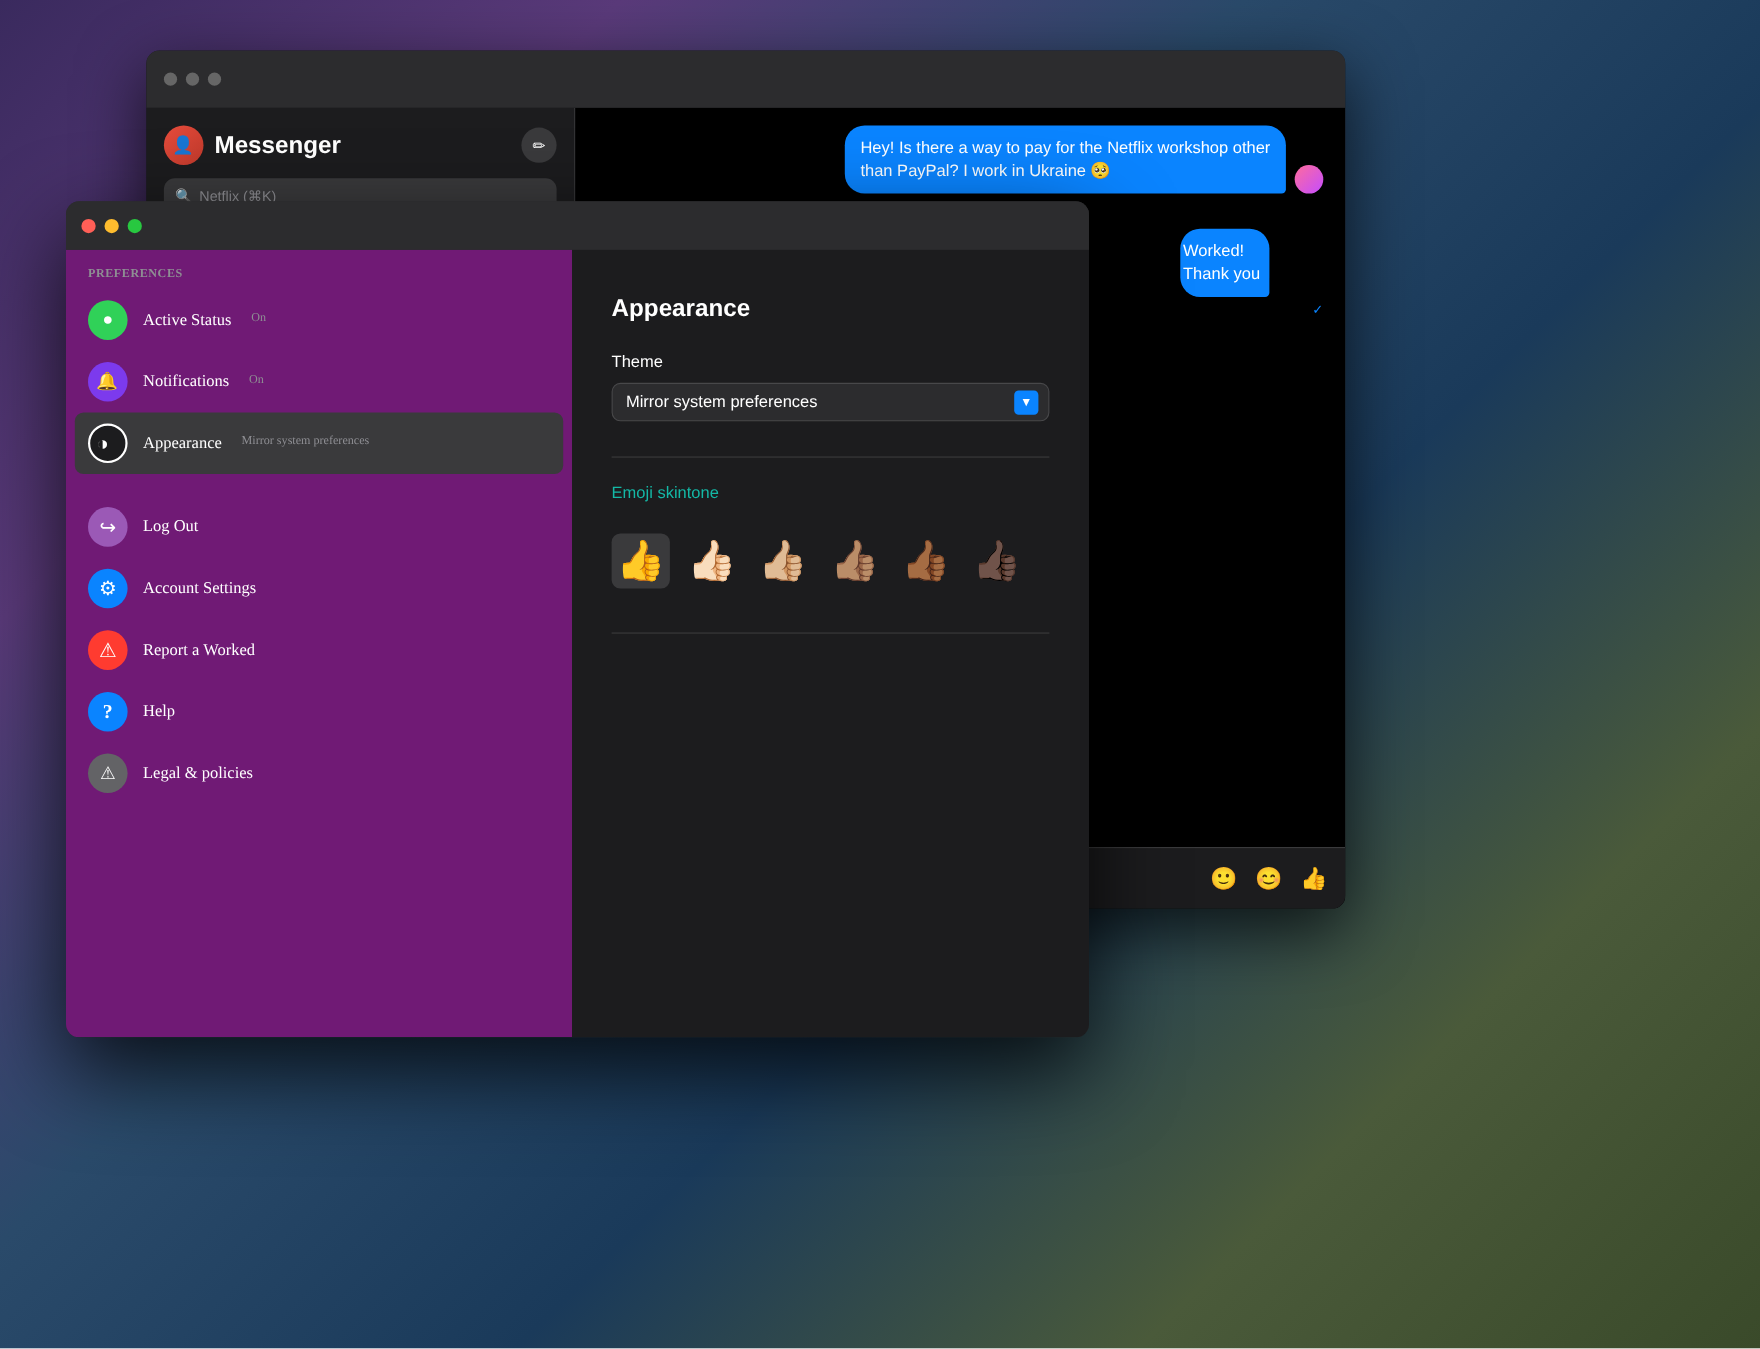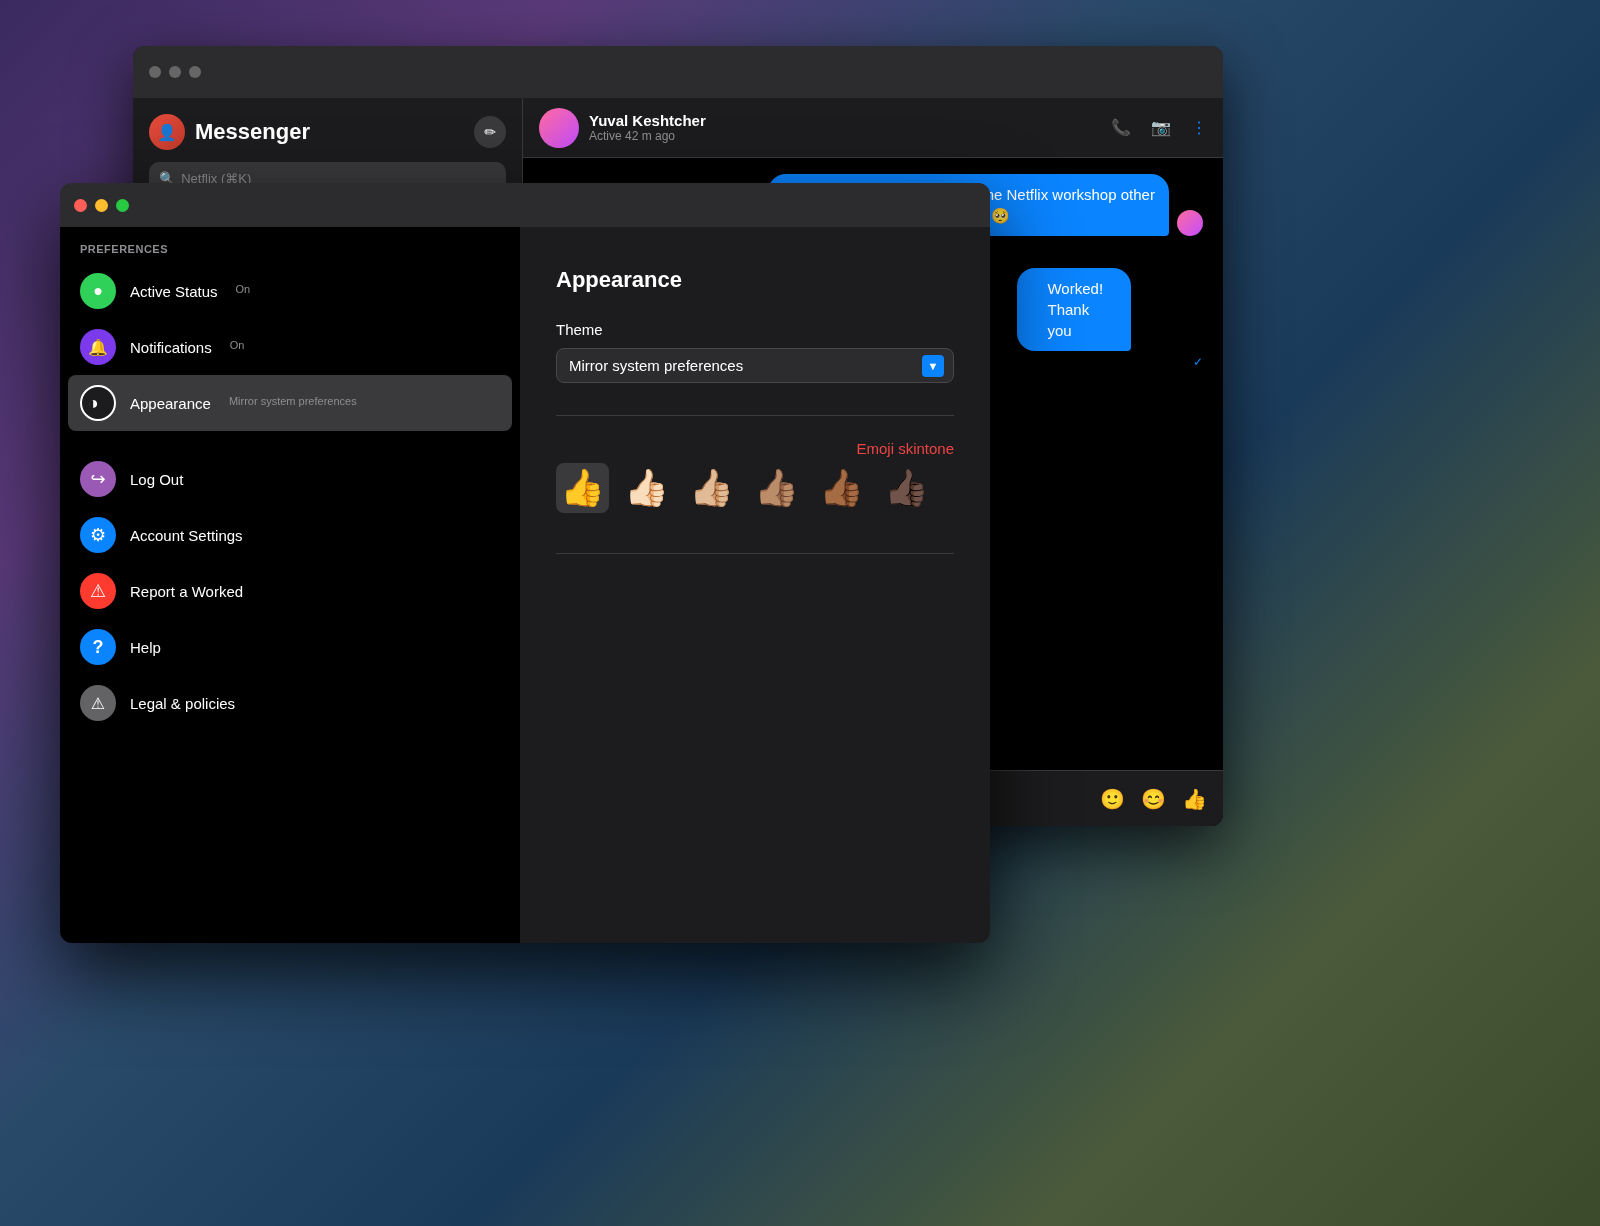--- a/index.html
+++ b/index.html
@@ -156,21 +156,21 @@
       border-radius: 18px 18px 4px 18px;
       max-width: 60%;
       font-size: 15px;
       line-height: 1.4;
     }
 
     .msg-bubble-right-2 {
       align-self: flex-end;
       background: #0a84ff;
       color: #fff;
-      padding: 10px 30px;
+      padding: 10px 2px;
       border-radius: 18px 18px 4px 18px;
       max-width: 60%;
       font-size: 15px;
       line-height: 1.4;
       position: relative;
     }
 
     .check-icon {
       position: absolute;
       bottom: -18px;
@@ -240,23 +240,24 @@
 
     .pref-body {
       display: flex;
       flex: 1;
       overflow: hidden;
     }
 
     
     .pref-sidebar {
       width: 460px;
-      background: #000000;
+      background: #701a75;
       padding: 16px 0;
       flex-shrink: 0;
+      font-family: Liberation Serif, serif;
     }
 
     .pref-section-title {
       color: #8e8e93;
       font-size: 11px;
       font-weight: 600;
       letter-spacing: 0.5px;
       padding: 0 20px 8px;
     }
 
@@ -367,25 +368,24 @@
       pointer-events: none;
     }
 
     .pref-divider {
       height: 1px;
       background: #3a3a3c;
       margin: 24px 0;
     }
 
     .emoji-skintone-title {
-      color: #ef4444;
+      color: #14b8a6;
       font-size: 15px;
       font-weight: 500;
-      margin-bottom: 6px;
-      text-align: right;
+      margin-bottom: 28px;
     }
 
     .emoji-row {
       display: flex;
       gap: 12px;
     }
 
     .emoji-btn {
       font-size: 36px;
       cursor: pointer;
@@ -431,32 +431,20 @@
         <div class="compose-btn">
           <span>✏</span>
         </div>
       </div>
       <div class="search-bar-bg">
         <span>🔍</span>
         <span>Netflix (⌘K)</span>
       </div>
     </div>
     <div class="messenger-bg-chat">
-      <div class="chat-header-bg">
-        <div class="chat-avatar-bg"></div>
-        <div>
-          <div class="chat-name-bg">Yuval Keshtcher</div>
-          <div class="chat-status-bg">Active 42 m ago</div>
-        </div>
-        <div class="chat-actions-bg">
-          <span>📞</span>
-          <span>📷</span>
-          <span>⋮</span>
-        </div>
-      </div>
       <div class="chat-messages-bg">
         <div style="display:flex;gap:8px;align-items:flex-end;justify-content:flex-end;">
           <div class="msg-bubble-right">Hey! Is there a way to pay for the Netflix workshop other than PayPal? I work in Ukraine 🥺</div>
           <div class="small-avatar-bg"></div>
         </div>
         <div style="display:flex;gap:8px;align-items:flex-end;justify-content:flex-end;margin-top:20px;">
           <div style="position:relative;">
             <div class="msg-bubble-right-2">Worked! Thank you</div>
             <div class="check-icon">✓</div>
           </div>

